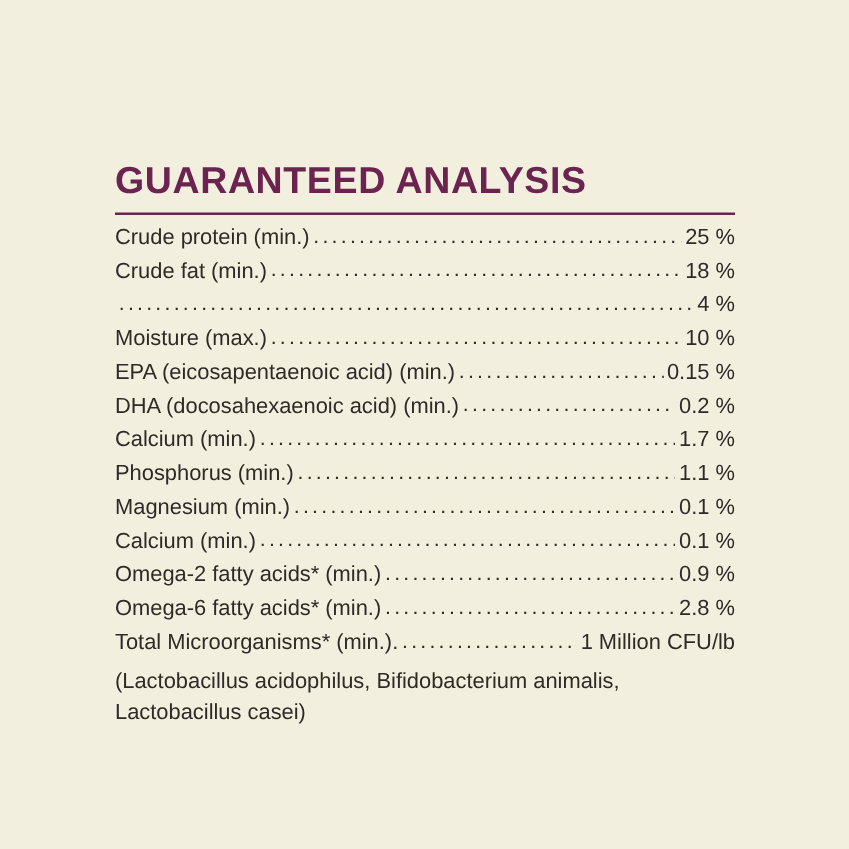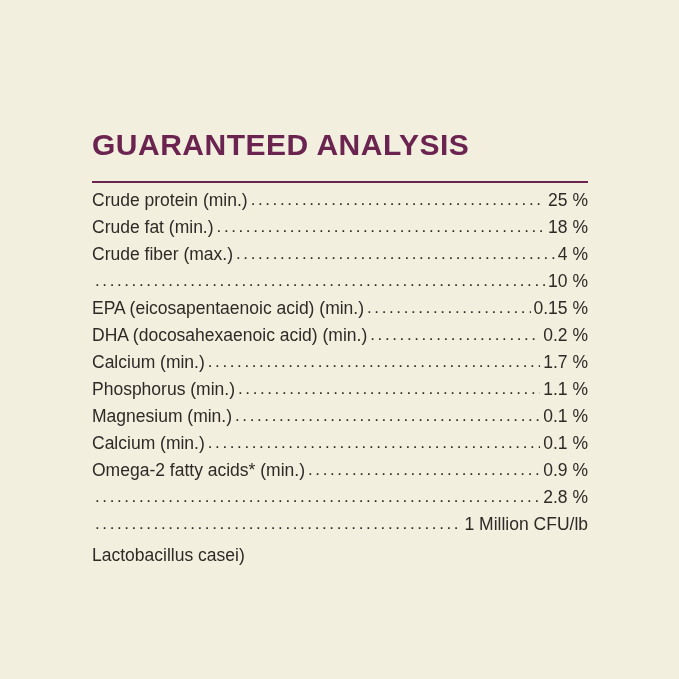--- a/index.html
+++ b/index.html
@@ -17,21 +17,21 @@
     position: absolute;
     left: 92px;
     top: 128px;
     width: 496px;
   }
   .title {
     font-size: 30px;
     font-weight: bold;
     letter-spacing: 0.5px;
     color: #6b2350;
-    margin: 0 0 20px 0;
+    margin: 0 0 9px 0;
     line-height: 1.1;
   }
   .rule {
     height: 2px;
     background: #6b2350;
     width: 100%;
     margin-bottom: 9px;
   }
   .rows {
     font-size: 17.5px;
@@ -86,26 +86,26 @@
       <span class="value">25 %</span>
     </div>
 
     <div class="row">
       <span class="label">Crude fat (min.)</span>
       <span class="dots">...........................................................................................</span>
       <span class="value">18 %</span>
     </div>
 
     <div class="row">
-      <span class="label">Crude fiber (max.)</span>
       <span class="dots">...........................................................................................</span>
       <span class="value">4 %</span>
     </div>
 
     <div class="row">
+      <span class="label">Moisture (max.)</span>
       <span class="dots">...........................................................................................</span>
       <span class="value">10 %</span>
     </div>
 
     <div class="row">
       <span class="label">EPA (eicosapentaenoic acid) (min.)</span>
       <span class="dots">...........................................................................................</span>
       <span class="value">0.15 %</span>
     </div>
 
@@ -139,27 +139,30 @@
       <span class="value">0.1 %</span>
     </div>
 
     <div class="row">
       <span class="label">Omega-2 fatty acids* (min.)</span>
       <span class="dots">...........................................................................................</span>
       <span class="value">0.9 %</span>
     </div>
 
     <div class="row">
+      <span class="label">Omega-6 fatty acids* (min.)</span>
       <span class="dots">...........................................................................................</span>
       <span class="value">2.8 %</span>
     </div>
 
     <div class="row">
+      <span class="label">Total Microorganisms* (min.).</span>
       <span class="dots">...........................................................................................</span>
       <span class="value">1 Million CFU/lb</span>
     </div>
 
   </div>
 
   <div class="note">
+    <div>(Lactobacillus acidophilus, Bifidobacterium animalis,</div>
     <div>Lactobacillus casei)</div>
   </div>
 </div>
 
 </body></html>

